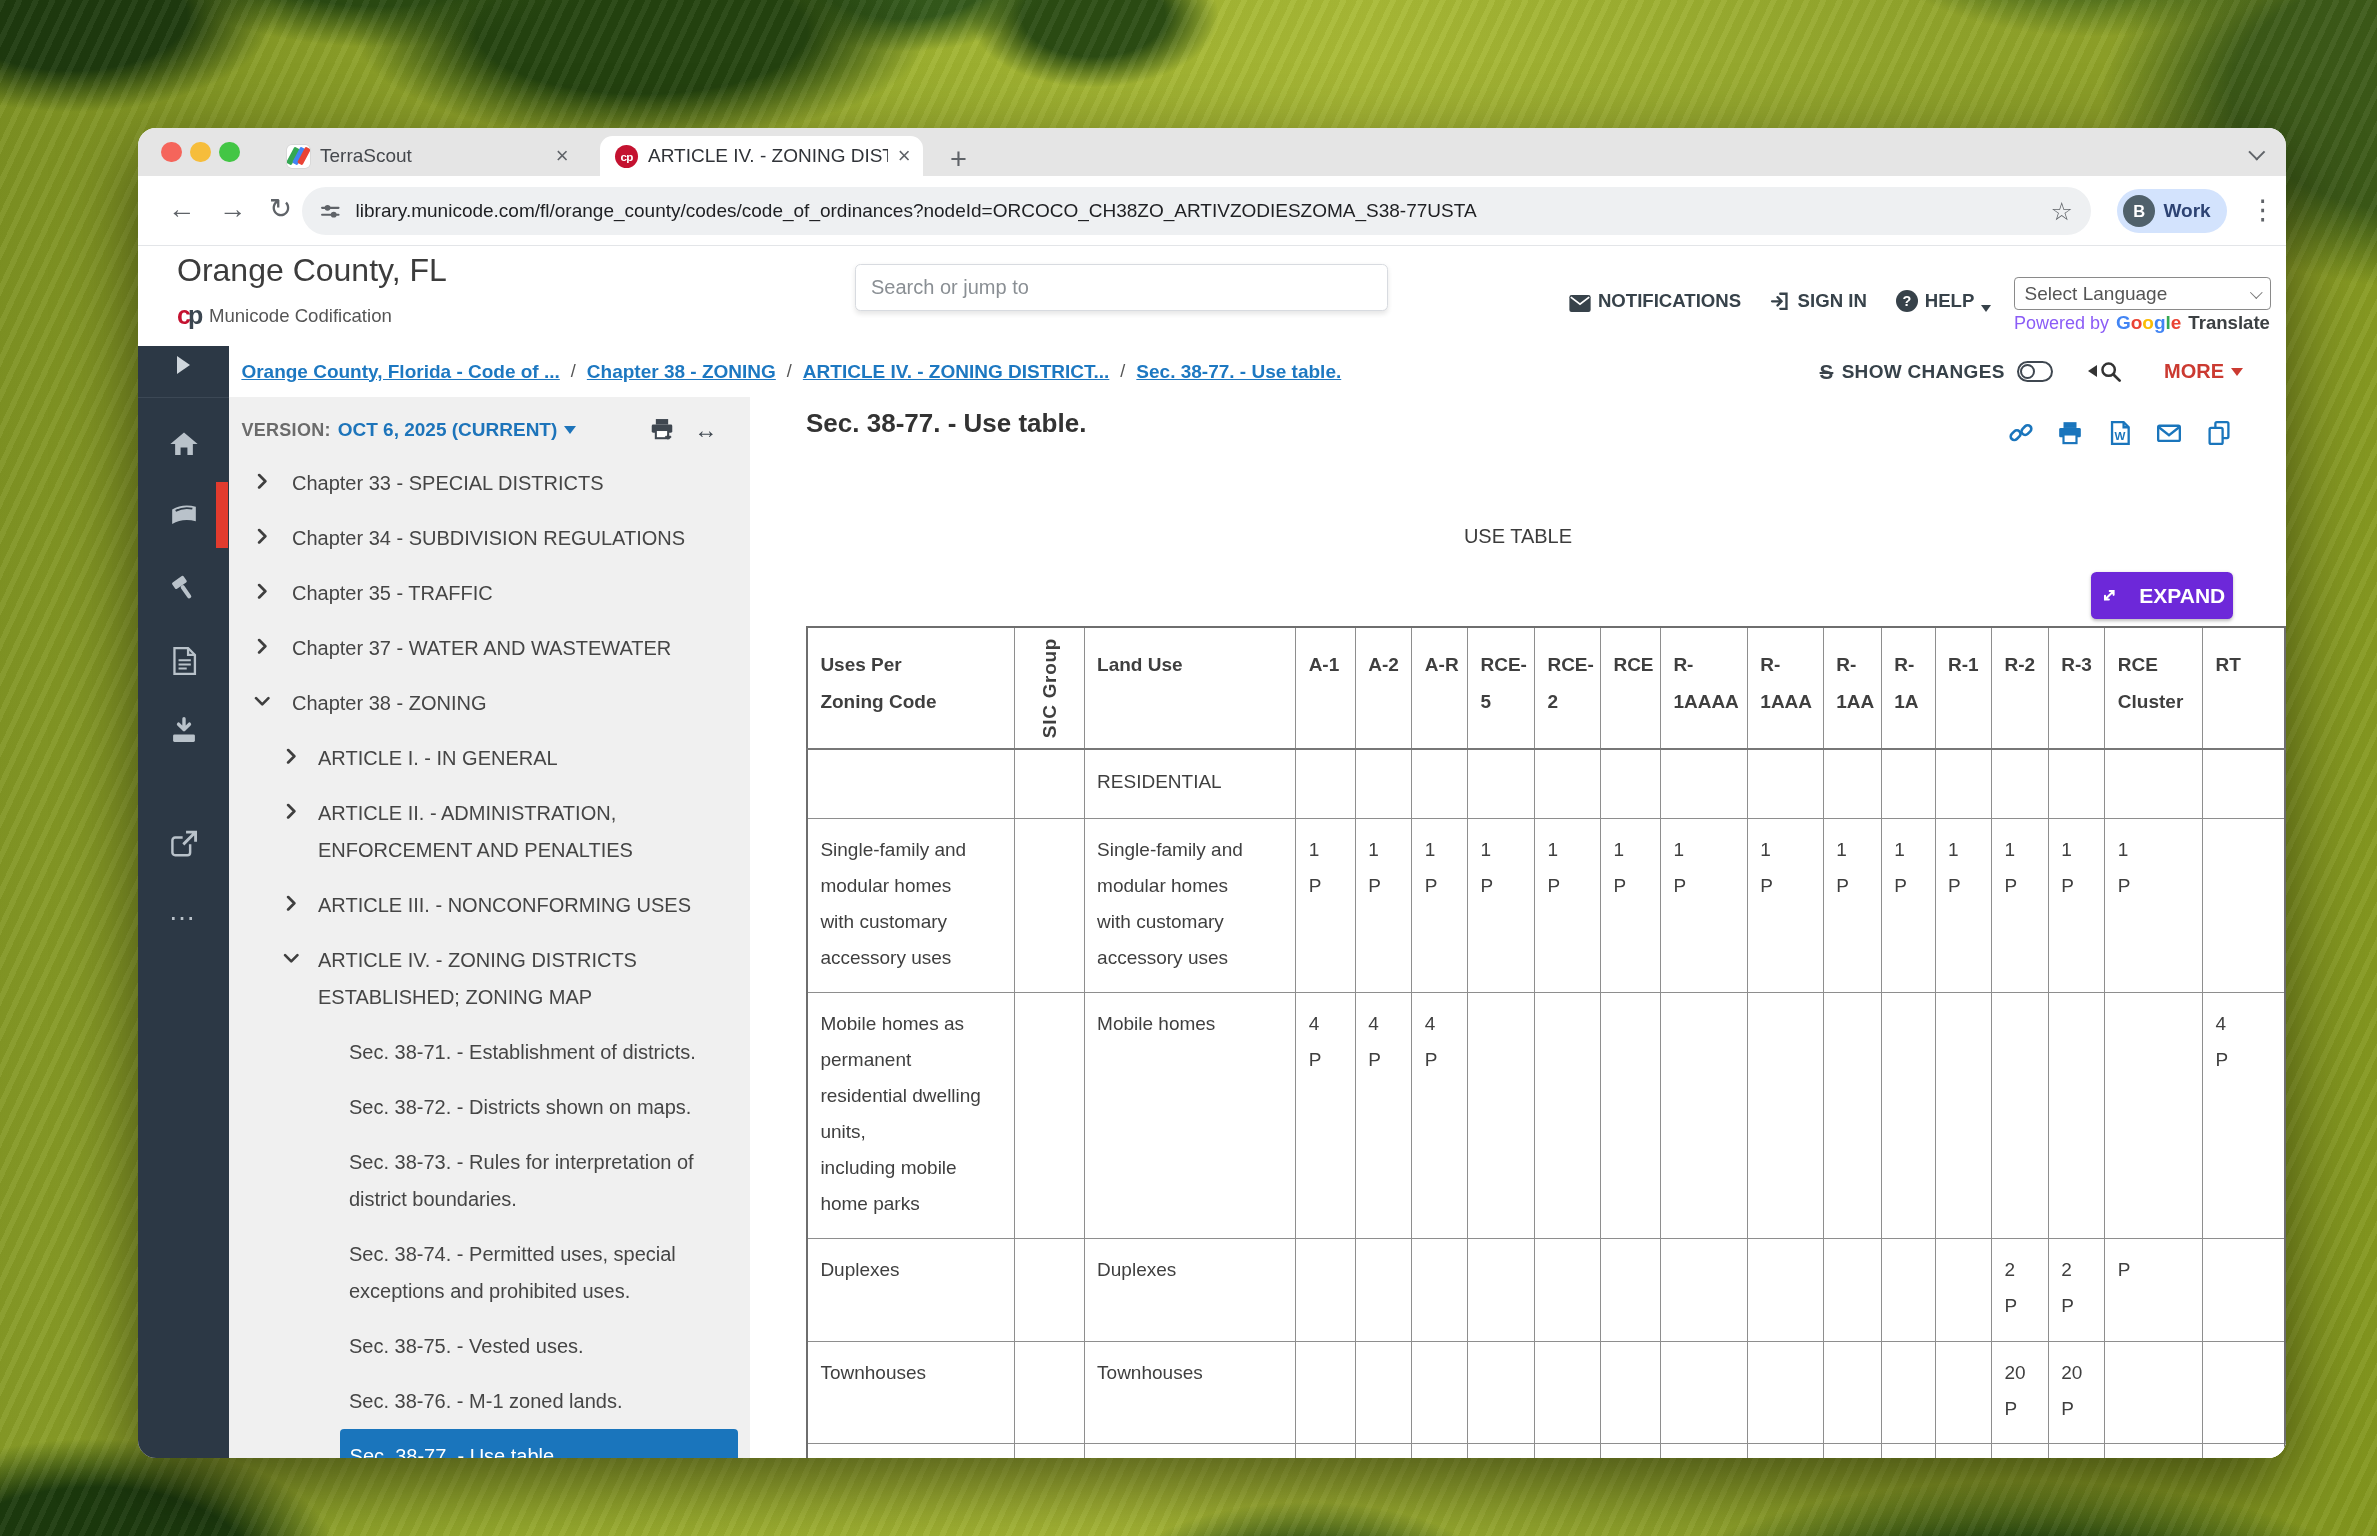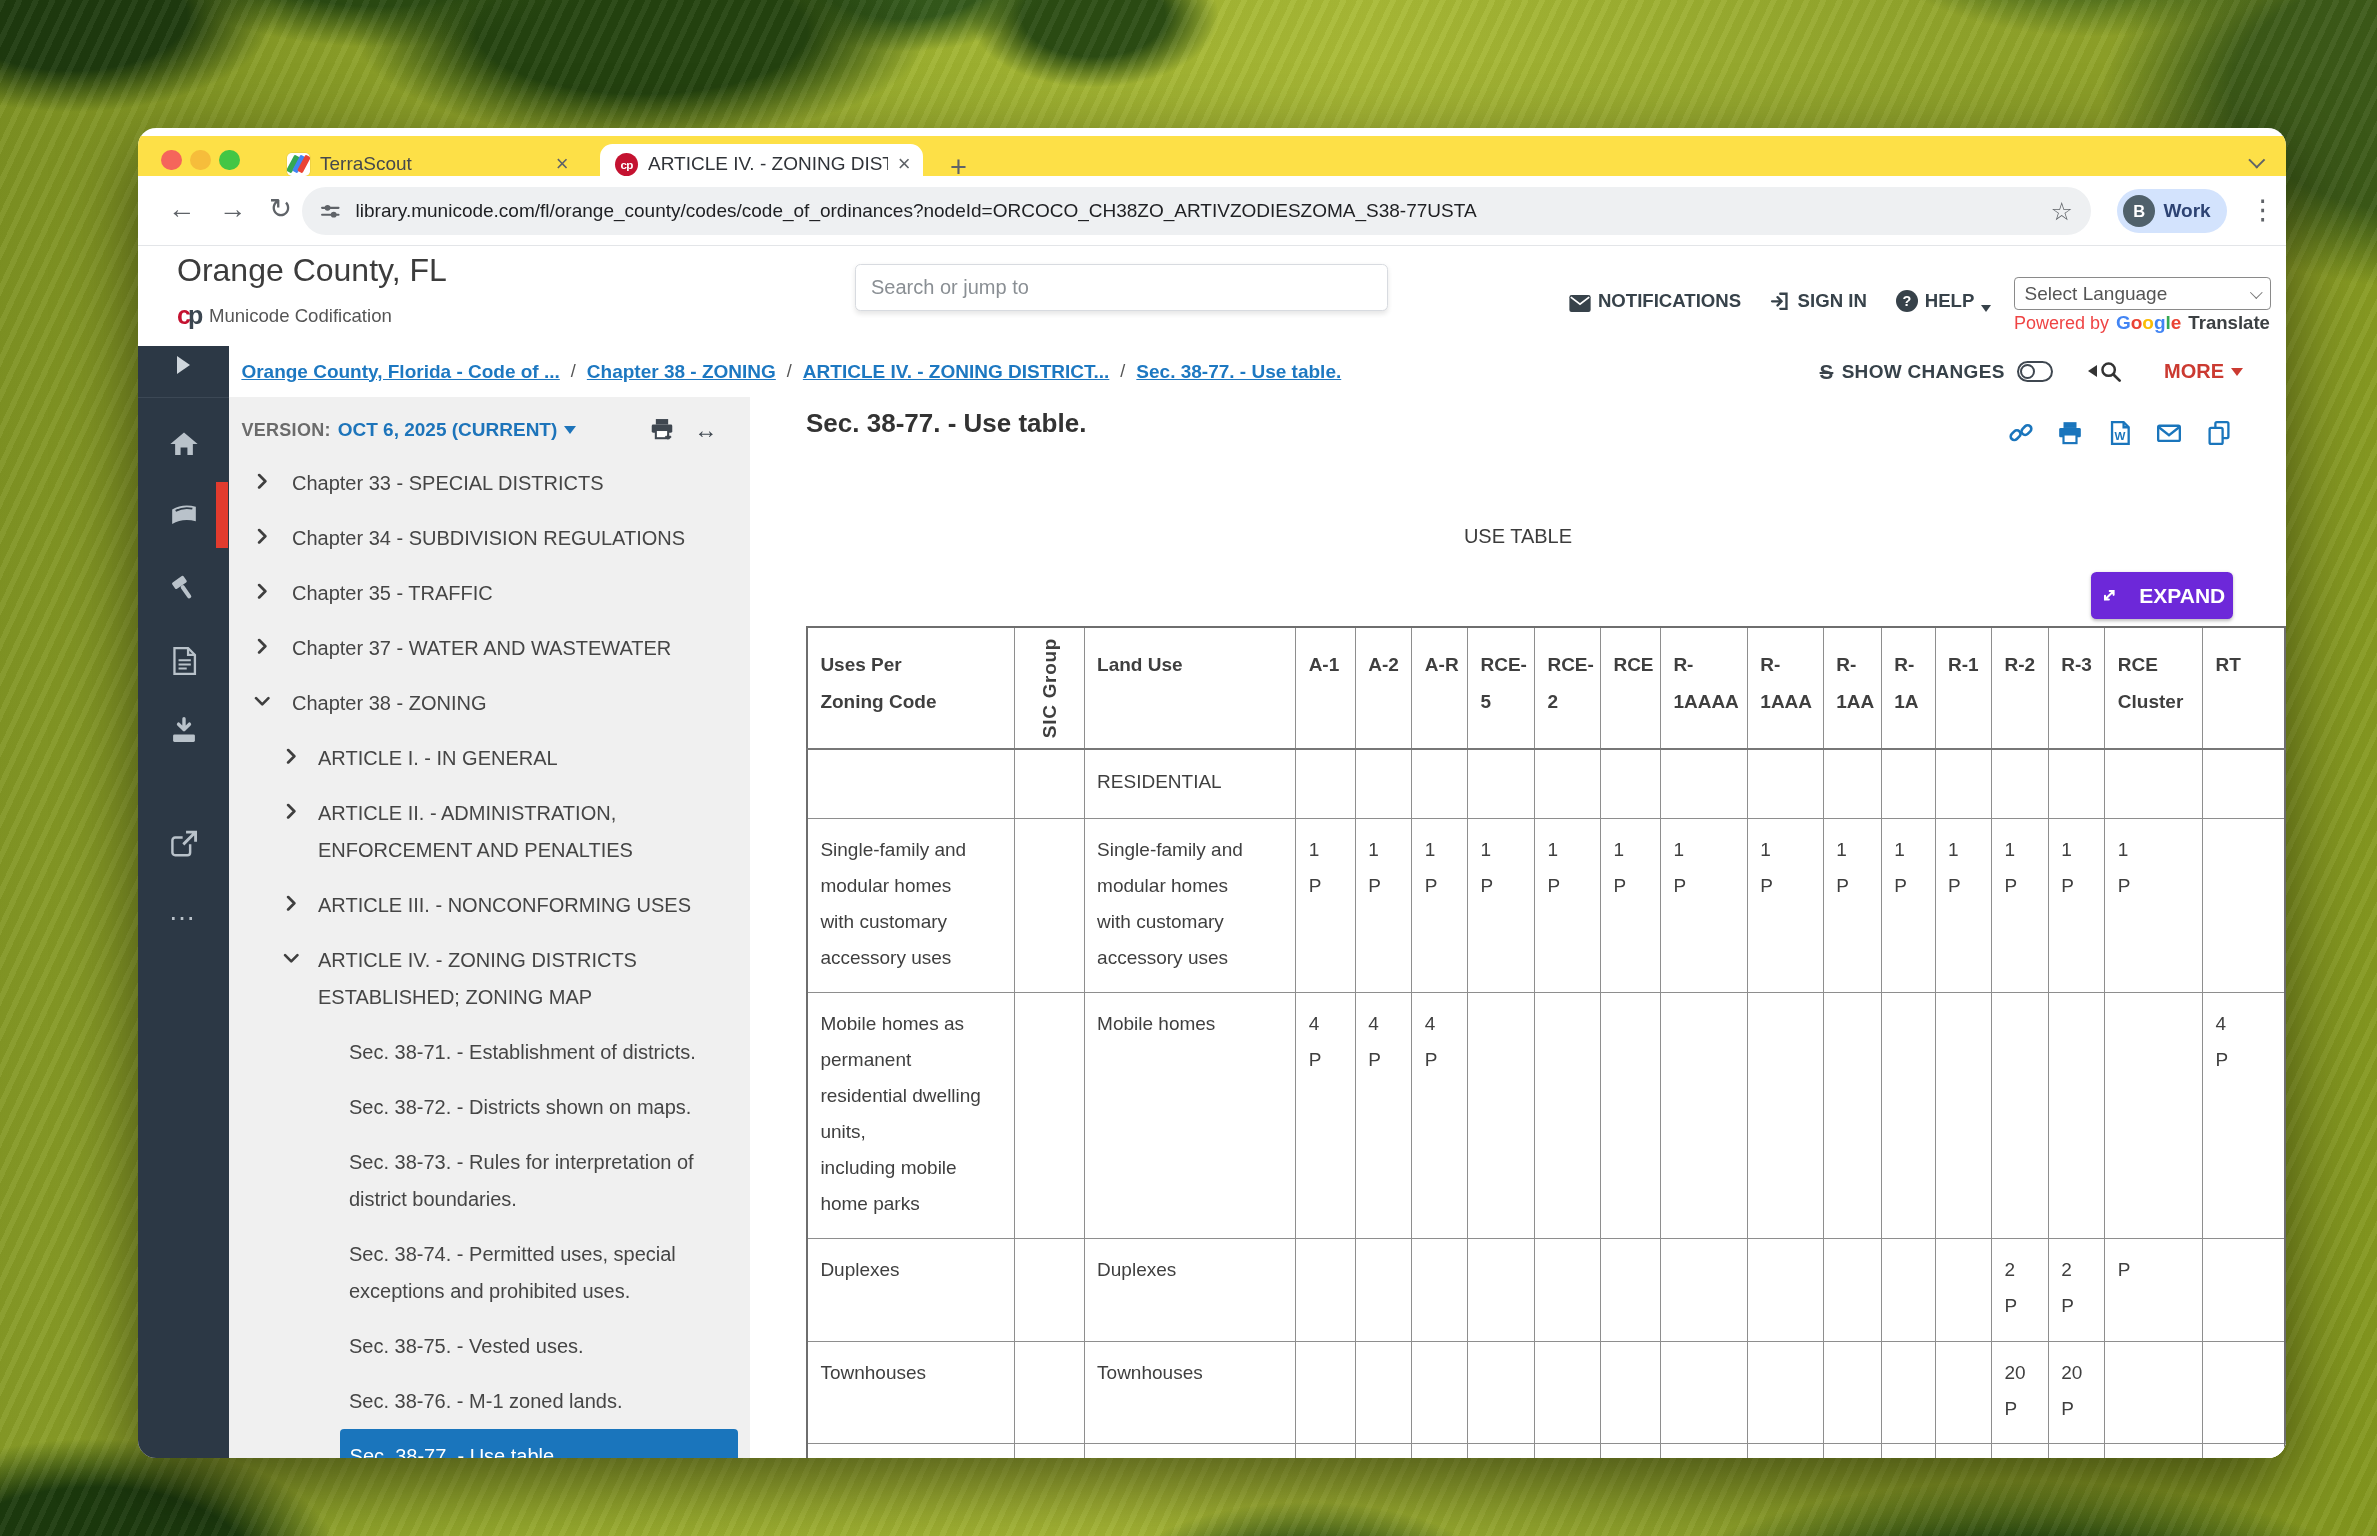--- a/index.html
+++ b/index.html
@@ -18,21 +18,21 @@
       radial-gradient(344px 179px at 4% 102%, #1c3a0d 0 45%, rgba(28,58,13,0) 72%),
       radial-gradient(550px 206px at 85% 106%, #2c4c12 0 45%, rgba(44,76,18,0) 72%),
       radial-gradient(289px 138px at 55% 104%, #3a5a17 0 40%, rgba(58,90,23,0) 70%),
       linear-gradient(100deg, #7d9122 0%, #9cb02f 30%, #a9ba36 52%, #93a62c 72%, #84981f 100%);
   }
   .abs{position:absolute;}
   
   .window{left:138px;top:128px;width:2148px;height:1330px;border-radius:18px;overflow:hidden;
     background:#fff;box-shadow:0 25px 76px rgba(0,0,0,.5);}
   
-  .tabstrip{left:0;top:8px;width:100%;height:48px;background:#fde047;}
+  .tabstrip{left:0;top:0;width:100%;height:48px;background:#e5e5e5;}
   .dot{width:20.6px;height:20.6px;border-radius:50%;top:13.8px;}
   .dot.r{left:23.4px;background:#f5655b}.dot.y{left:52px;background:#f6bd3b}.dot.g{left:81px;background:#43c645}
   .tab{top:8.3px;height:40px;display:flex;align-items:center;gap:9.6px;padding:0 12.4px 0 15px;box-sizing:border-box;}
   .tab-inactive{left:134px;width:309px;color:#45484d;}
   .tab-active{left:462px;width:323px;background:#fff;border-radius:12.4px 12.4px 0 0;color:#303338;}
   .tab-title{font-size:19px;white-space:nowrap;overflow:hidden;flex:1;}
   .tab-close{font-size:22px;color:#5f6368;line-height:1;}
   .fav-ts{width:23.4px;height:23.4px;border-radius:4.8px;background:#fff;position:relative;overflow:hidden;box-shadow:0 0 0 0.7px rgba(0,0,0,.08);}
   .fav-ts i{position:absolute;width:6.2px;height:18px;top:2.8px;border-radius:1.4px;transform:rotate(28deg);}
   .fav-ts i:nth-child(1){left:3.4px;background:#34a853;}
@@ -66,21 +66,21 @@
   .hdr-nav{left:1431px;top:44px;display:flex;align-items:center;gap:29px;}
   .hdr-item{display:flex;align-items:flex-end;gap:6.9px;font-size:18.6px;font-weight:700;color:#37424a;}
   .qcircle{width:22px;height:22px;border-radius:50%;background:#37424a;color:#fff;font-size:14.4px;font-weight:bold;
     display:flex;align-items:center;justify-content:center;}
   .caret-dn{width:0;height:0;border-left:5.5px solid transparent;border-right:5.5px solid transparent;border-top:7.6px solid #37424a;display:inline-block;}
   .lang-box{left:1876px;top:23.4px;width:257px;height:33px;border:1.4px solid #8a8a8a;border-radius:4.1px;background:#fff;
     display:flex;align-items:center;justify-content:space-between;padding:0 9.6px;box-sizing:border-box;margin-top:8px;}
   .lang-text{font-size:19px;color:#555;}
   .lang-chev{width:7.6px;height:7.6px;border-right:1.7px solid #777;border-bottom:1.7px solid #777;transform:rotate(45deg);margin-top:-2.8px;}
   .powered{left:1876px;top:66px;display:flex;align-items:baseline;gap:6.9px;}
-  .powered-by{font-size:18px;color:#ef4444;}
+  .powered-by{font-size:18px;color:#8b5cf6;}
   .google-word{font-size:19px;font-weight:bold;}
   .translate-word{font-size:18.6px;font-weight:bold;color:#3c4043;}
   
   .crumb-row{left:91px;top:218px;width:2057px;height:51px;background:#fff;display:flex;align-items:center;box-sizing:border-box;padding-left:12.4px;}
   .crumbs{display:flex;align-items:center;gap:11px;flex:1;min-width:0;}
   .crumb{font-size:19px;font-weight:600;color:#1d78c1;text-decoration:underline;white-space:nowrap;}
   .crumb-sep{font-size:18px;color:#555;}
   .crumb-tools{display:flex;align-items:center;gap:18px;padding-right:43px;}
   .sc-s{font-size:20.6px;font-weight:600;color:#3a434b;text-decoration:line-through;}
   .sc-label{font-size:19px;font-weight:700;color:#37424a;letter-spacing:0.3px;}

